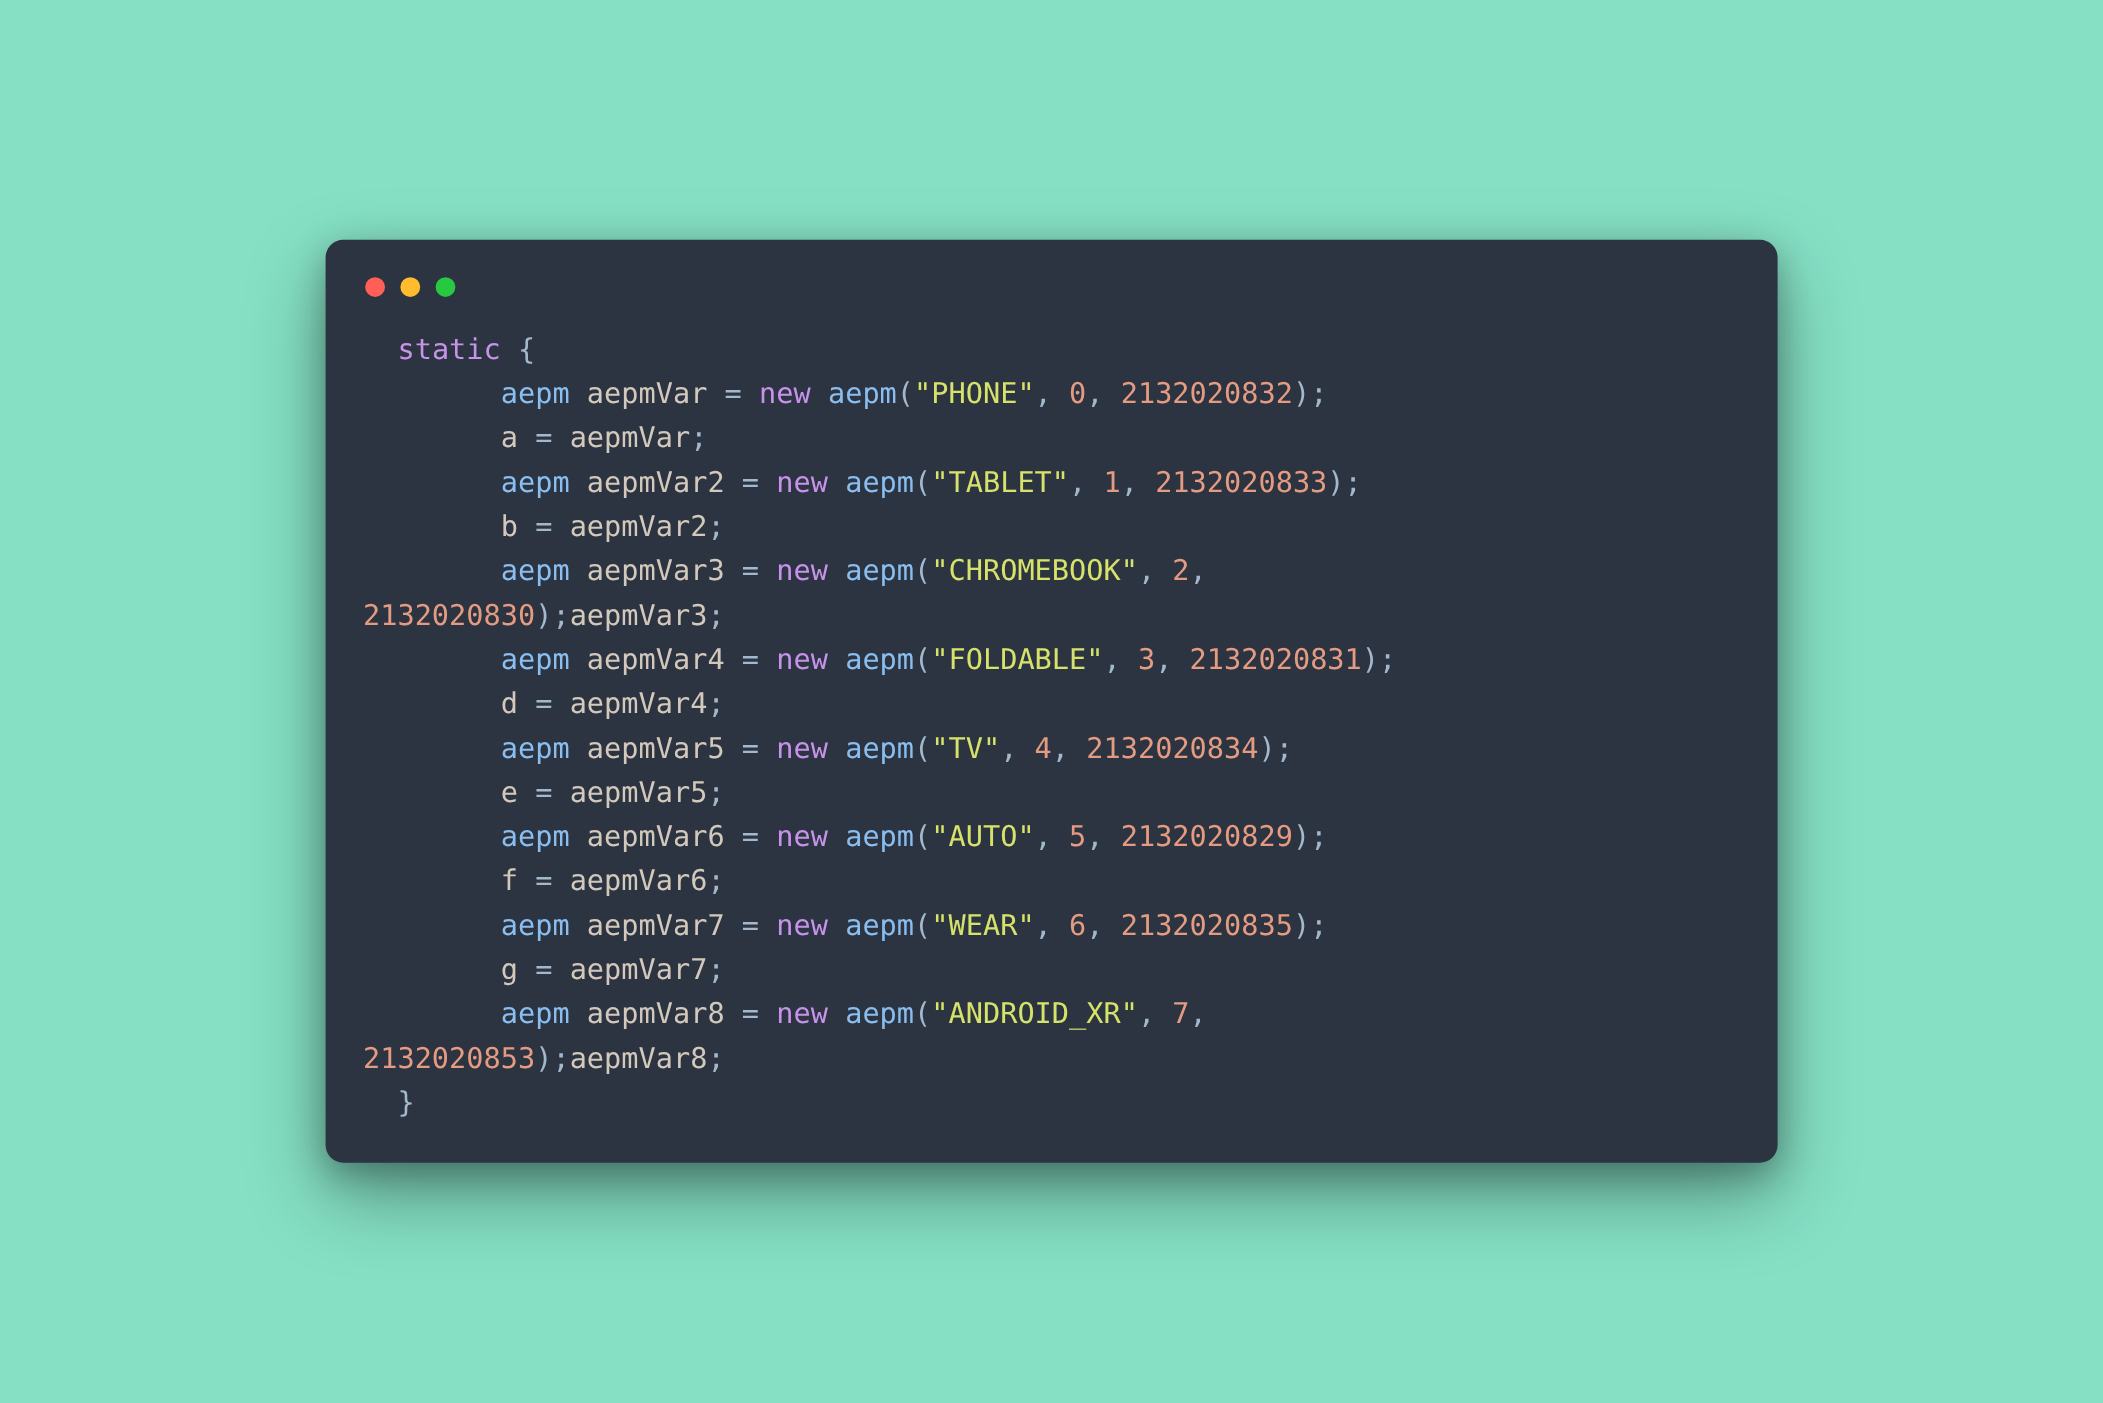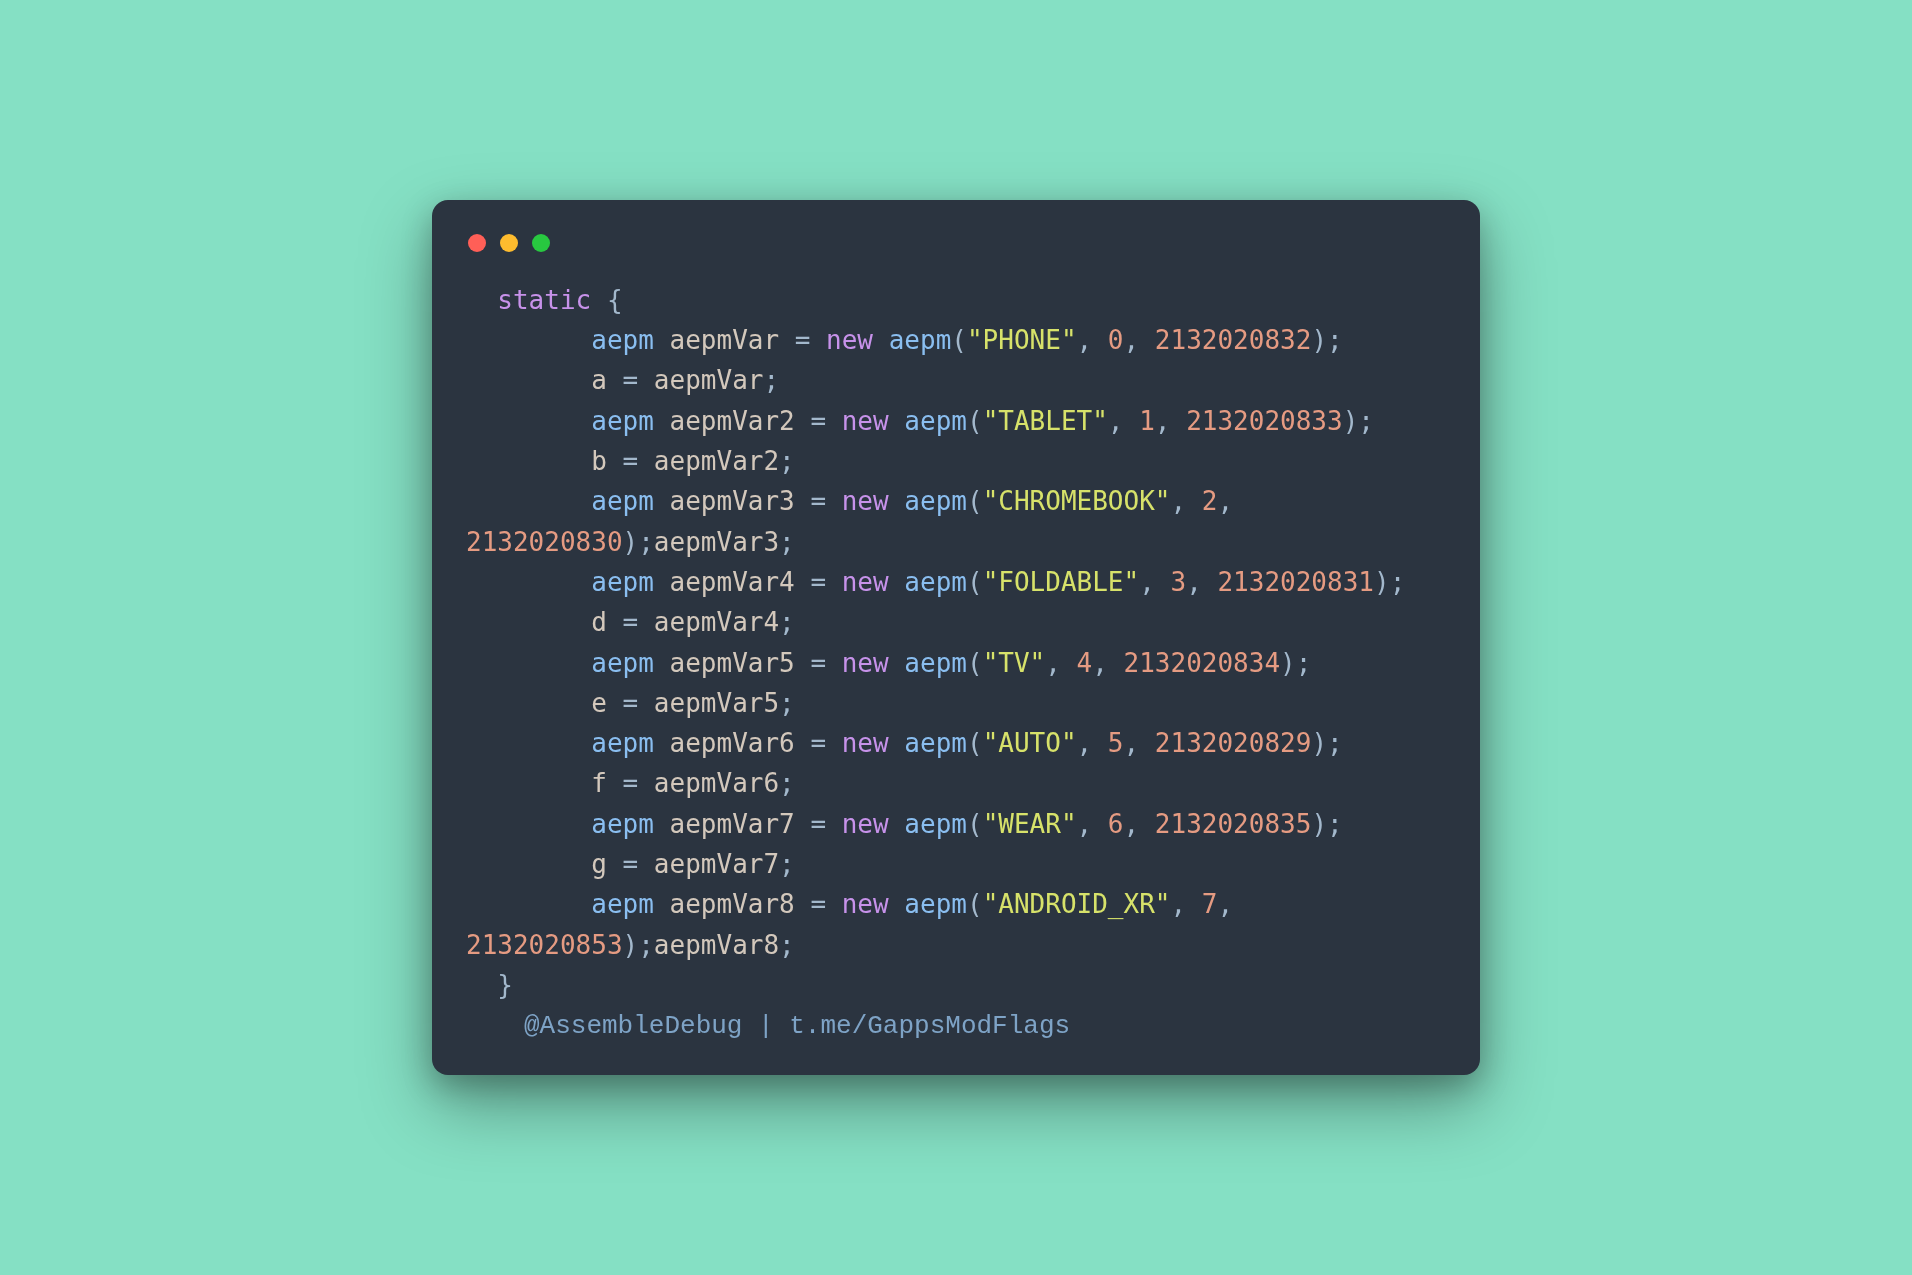--- a/index.html
+++ b/index.html
@@ -7,21 +7,21 @@
   body {
     background: #85e0c4;
     display: flex;
     align-items: center;
     justify-content: center;
     font-family: "SF Mono", "Menlo", "Consolas", "Liberation Mono", monospace;
     min-width: 1912px;
     min-height: 1275px;
   }
   .window {
-    width: 1048px;
+    width: 1320px;
     background: #2b3440;
     border-radius: 16px;
     box-shadow: 0 30px 70px rgba(0,0,0,0.35), 0 10px 30px rgba(0,0,0,0.25);
     padding: 28px 34px 34px 34px;
     overflow: hidden;
   }
   .titlebar {
     display: flex;
     gap: 14px;
     padding: 6px 2px 28px 2px;
@@ -79,16 +79,13 @@
         <span class="type">aepm</span> <span class="id">aepmVar5</span><span class="op"> = </span><span class="kw">new</span> <span class="type">aepm</span><span class="op">(</span><span class="str">"TV"</span><span class="op">, </span><span class="num">4</span><span class="op">, </span><span class="num">2132020834</span><span class="op">);</span>
         <span class="id">e</span><span class="op"> = </span><span class="id">aepmVar5</span><span class="op">;</span>
         <span class="type">aepm</span> <span class="id">aepmVar6</span><span class="op"> = </span><span class="kw">new</span> <span class="type">aepm</span><span class="op">(</span><span class="str">"AUTO"</span><span class="op">, </span><span class="num">5</span><span class="op">, </span><span class="num">2132020829</span><span class="op">);</span>
         <span class="id">f</span><span class="op"> = </span><span class="id">aepmVar6</span><span class="op">;</span>
         <span class="type">aepm</span> <span class="id">aepmVar7</span><span class="op"> = </span><span class="kw">new</span> <span class="type">aepm</span><span class="op">(</span><span class="str">"WEAR"</span><span class="op">, </span><span class="num">6</span><span class="op">, </span><span class="num">2132020835</span><span class="op">);</span>
         <span class="id">g</span><span class="op"> = </span><span class="id">aepmVar7</span><span class="op">;</span>
         <span class="type">aepm</span> <span class="id">aepmVar8</span><span class="op"> = </span><span class="kw">new</span> <span class="type">aepm</span><span class="op">(</span><span class="str">"ANDROID_XR"</span><span class="op">, </span><span class="num">7</span><span class="op">, </span>
 <span class="num">2132020853</span><span class="op">);</span><span class="id">aepmVar8</span><span class="op">;</span>
 <span class="op">  }</span></pre>
 
-  <div class="footer">
-    <span class="ftr">@AssembleDebug</span><span class="ftr"> | </span><span class="ftr">t.me/GappsModFlags</span>
-  </div>
 </div>
 
 </body></html>

